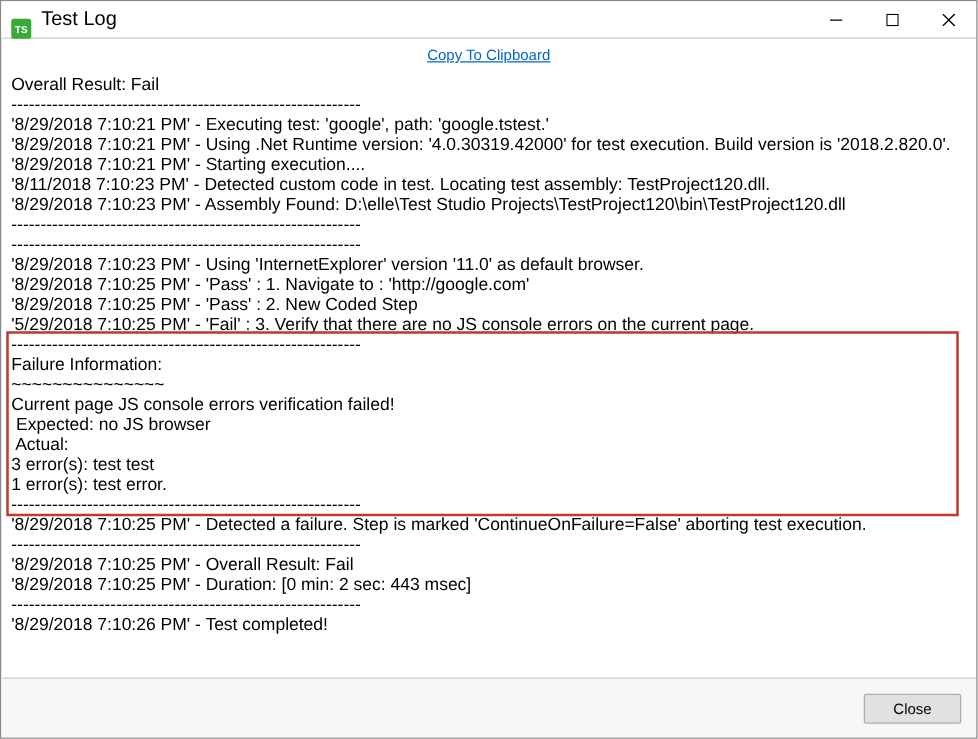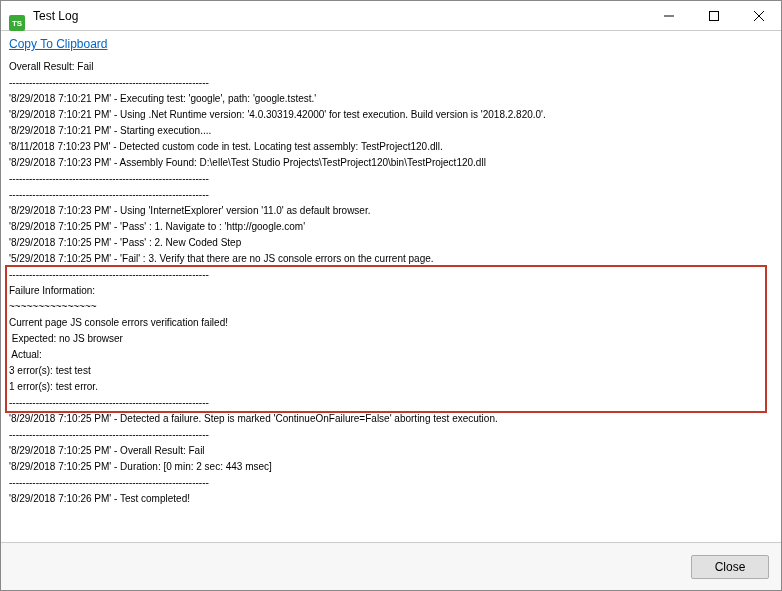--- a/index.html
+++ b/index.html
@@ -31,54 +31,55 @@
       color: #fff;
       font-size: 8px;
       font-weight: bold;
       display: flex;
       align-items: center;
       justify-content: center;
       margin-top: 15px;
     }
     .titlebar .title {
       flex: 1;
-      font-size: 12px;
+      font-size: 16px;
       color: #000;
     }
     .titlebar .win-controls {
       display: flex;
       height: 100%;
     }
     .titlebar .win-btn {
       width: 45px;
       height: 100%;
       display: flex;
       align-items: center;
       justify-content: center;
       font-family: "Segoe UI Symbol", sans-serif;
       font-size: 10px;
       color: #000;
     }
     .toolbar {
       padding: 6px 8px 4px 8px;
+      text-align: center;
     }
     .toolbar a.copy-link {
       color: #0066cc;
       text-decoration: underline;
       font-size: 12px;
       cursor: pointer;
     }
     .log-area {
       flex: 1;
       overflow: auto;
       padding: 4px 8px 8px 8px;
       position: relative;
     }
     .log-line {
-      font-size: 10px;
+      font-size: 14px;
       line-height: 16px;
       color: #000;
       white-space: pre;
     }
     .highlight-box {
       position: absolute;
       border: 2px solid #c0392b;
       pointer-events: none;
     }
     .footer {

